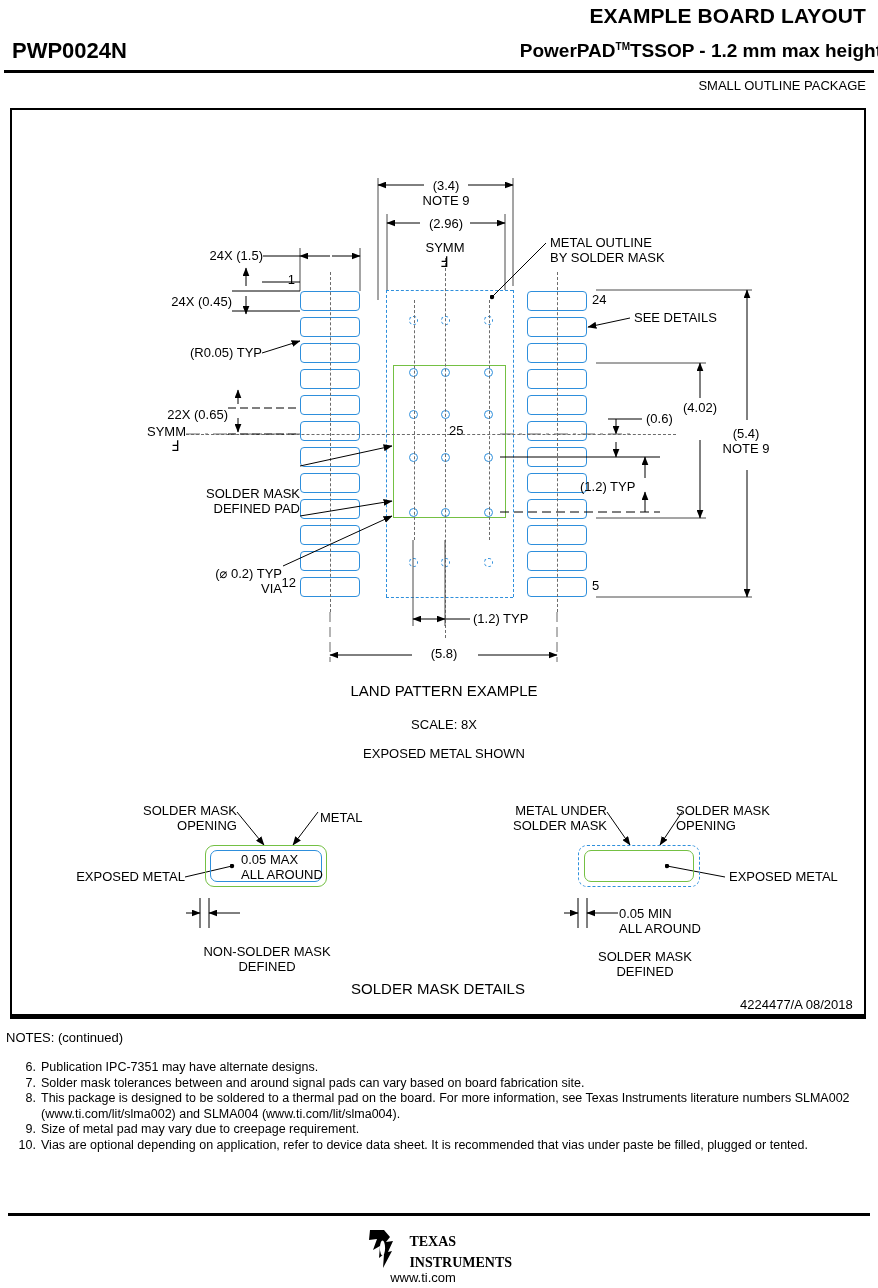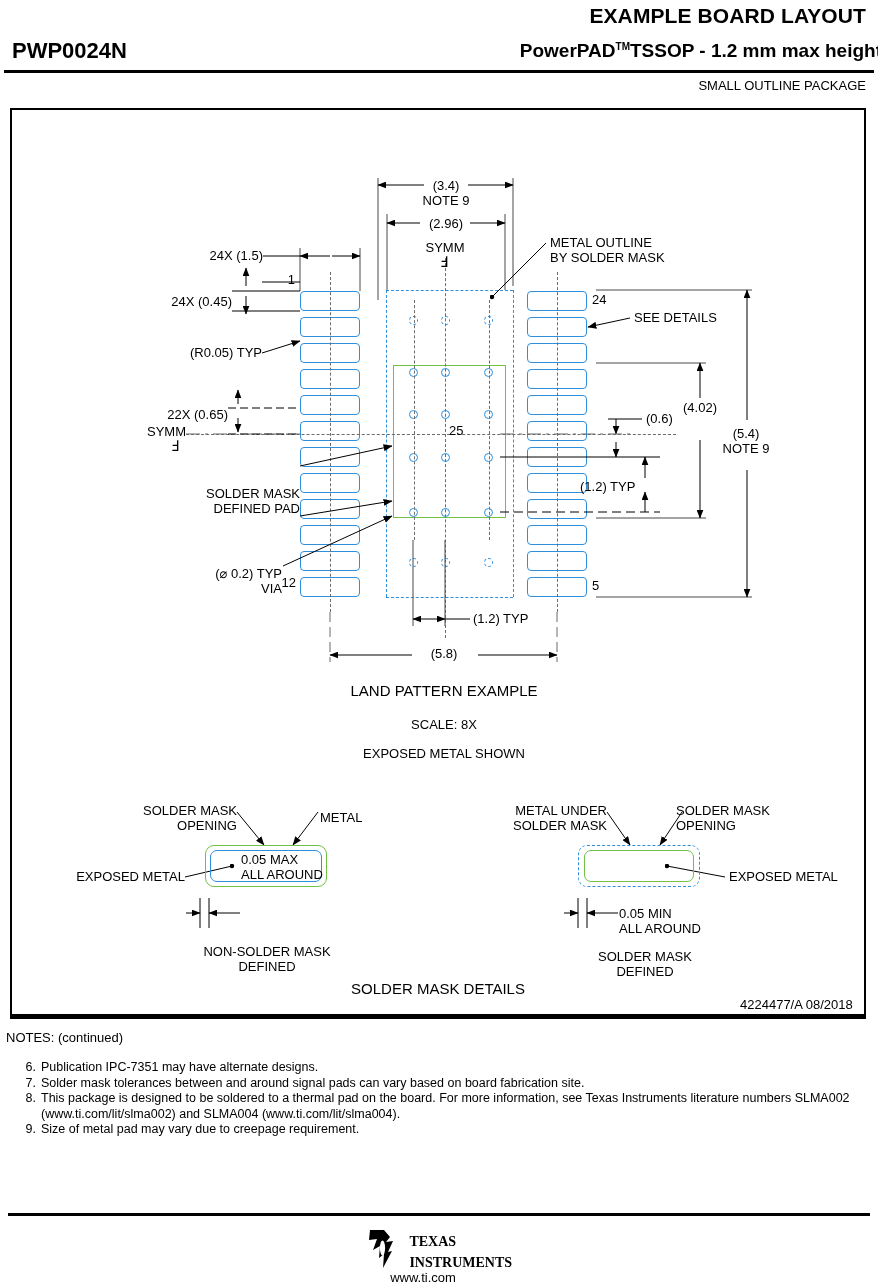--- a/index.html
+++ b/index.html
@@ -337,20 +337,24 @@
     <div class="note-t">Solder mask tolerances between and around signal pads can vary based on board fabrication site.</div>
   </div>
   <div class="note">
     <div class="note-n">8.</div>
     <div class="note-t">This package is designed to be soldered to a thermal pad on the board. For more information, see Texas Instruments literature numbers SLMA002 (www.ti.com/lit/slma002) and SLMA004 (www.ti.com/lit/slma004).</div>
   </div>
   <div class="note">
     <div class="note-n">9.</div>
     <div class="note-t">Size of metal pad may vary due to creepage requirement.</div>
   </div>
+  <div class="note">
+    <div class="note-n">10.</div>
+    <div class="note-t">Vias are optional depending on application, refer to device data sheet. It is recommended that vias under paste be filled, plugged or tented.</div>
+  </div>
 </div>
 
 <div class="abs" id="ftr-rule"></div>
 <div class="abs" id="logo">
   <span class="mark">
     <svg width="34" height="42" viewBox="0 0 34 42">
       <path d="M4 2 L18 2 L24 9 L20 14 L27 13 L22 24 L26 23 L17 40 L18 26 L13 30 L14 18 L7 22 L11 11 L3 12 Z" fill="#000"></path>
       <ellipse cx="16.5" cy="20" rx="2.6" ry="7.5" fill="#fff"></ellipse>
     </svg>
   </span>

